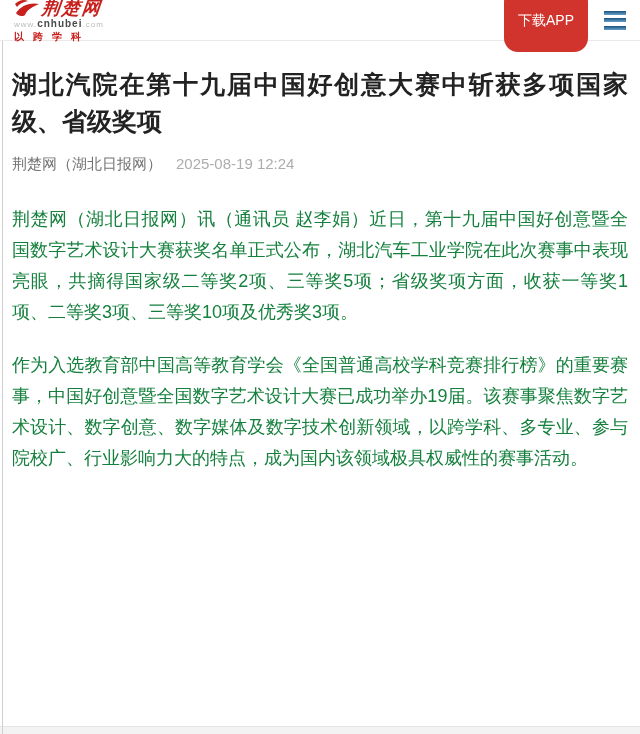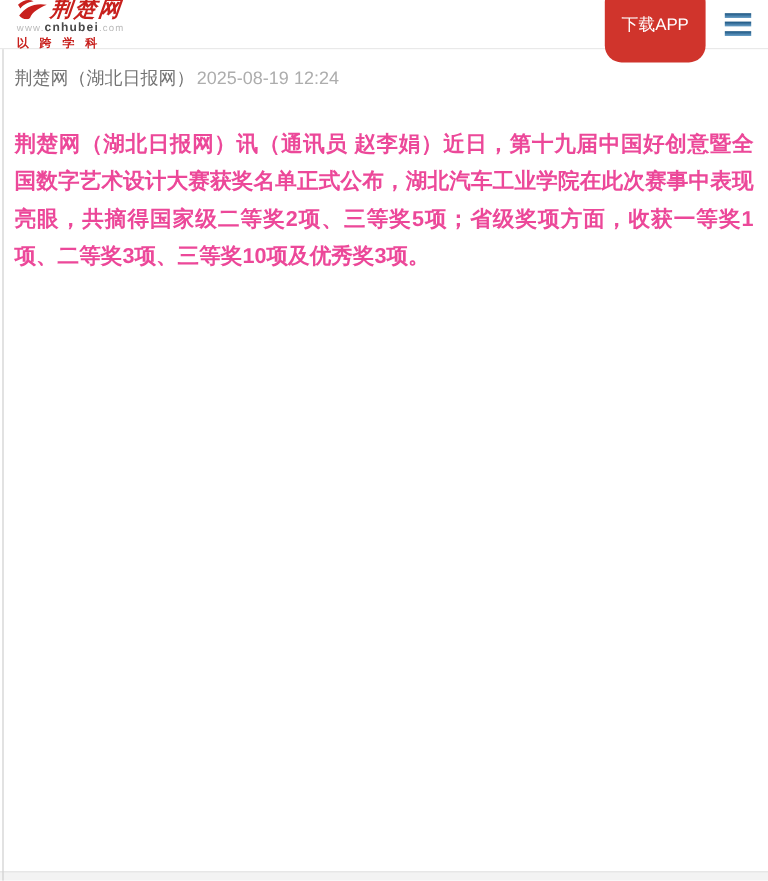--- a/index.html
+++ b/index.html
@@ -52,27 +52,26 @@
   
   .article { padding: 0 12px; }
   .article-title {
     margin-top: 25px;
     font-size: 25px; font-weight: 700; color: #222;
     line-height: 37px;
     text-align: justify;
   }
   .byline { margin-top: 15px; font-size: 15px; display: flex; align-items: baseline; }
   .byline .source { color: #737373; }
-  .byline .datetime { color: #adadad; margin-left: 2px; }
+  .byline .datetime { color: #adadad; margin-left: 14px; }
   .article p {
     margin-top: 22px;
-    font-size: 18px; color: #ec4899;
+    font-size: 18px; color: #15803d;
     line-height: 31px;
     text-align: justify;
-    font-weight: bold;
   }
   .article p:first-of-type { margin-top: 30px; }
   
   .bottom-strip {
     position: absolute; left: 0; right: 0; bottom: 0;
     height: 8px; background: #f3f3f3; border-top: 1px solid #e4e4e4;
   }
 </style>
 </head>
 <body>
@@ -95,20 +94,22 @@
     <button class="dl-btn">下载APP</button>
     <div class="menu-icon">
       <span></span>
         <span></span>
         <span></span>
     </div>
   </div>
 </header>
 
 <main class="article">
+  <h1 class="article-title">湖北汽院在第十九届中国好创意大赛中斩获多项国家级、省级奖项</h1>
   <div class="byline">
     <span class="source">荆楚网（湖北日报网）</span>
     <span class="datetime">2025-08-19 12:24</span>
   </div>
   <p>荆楚网（湖北日报网）讯（通讯员 赵李娟）近日，第十九届中国好创意暨全国数字艺术设计大赛获奖名单正式公布，湖北汽车工业学院在此次赛事中表现亮眼，共摘得国家级二等奖2项、三等奖5项；省级奖项方面，收获一等奖1项、二等奖3项、三等奖10项及优秀奖3项。</p>
+  <p>作为入选教育部中国高等教育学会《全国普通高校学科竞赛排行榜》的重要赛事，中国好创意暨全国数字艺术设计大赛已成功举办19届。该赛事聚焦数字艺术设计、数字创意、数字媒体及数字技术创新领域，以跨学科、多专业、参与院校广、行业影响力大的特点，成为国内该领域极具权威性的赛事活动。</p>
 </main>
 
 <div class="bottom-strip"></div>
 
 </body></html>

